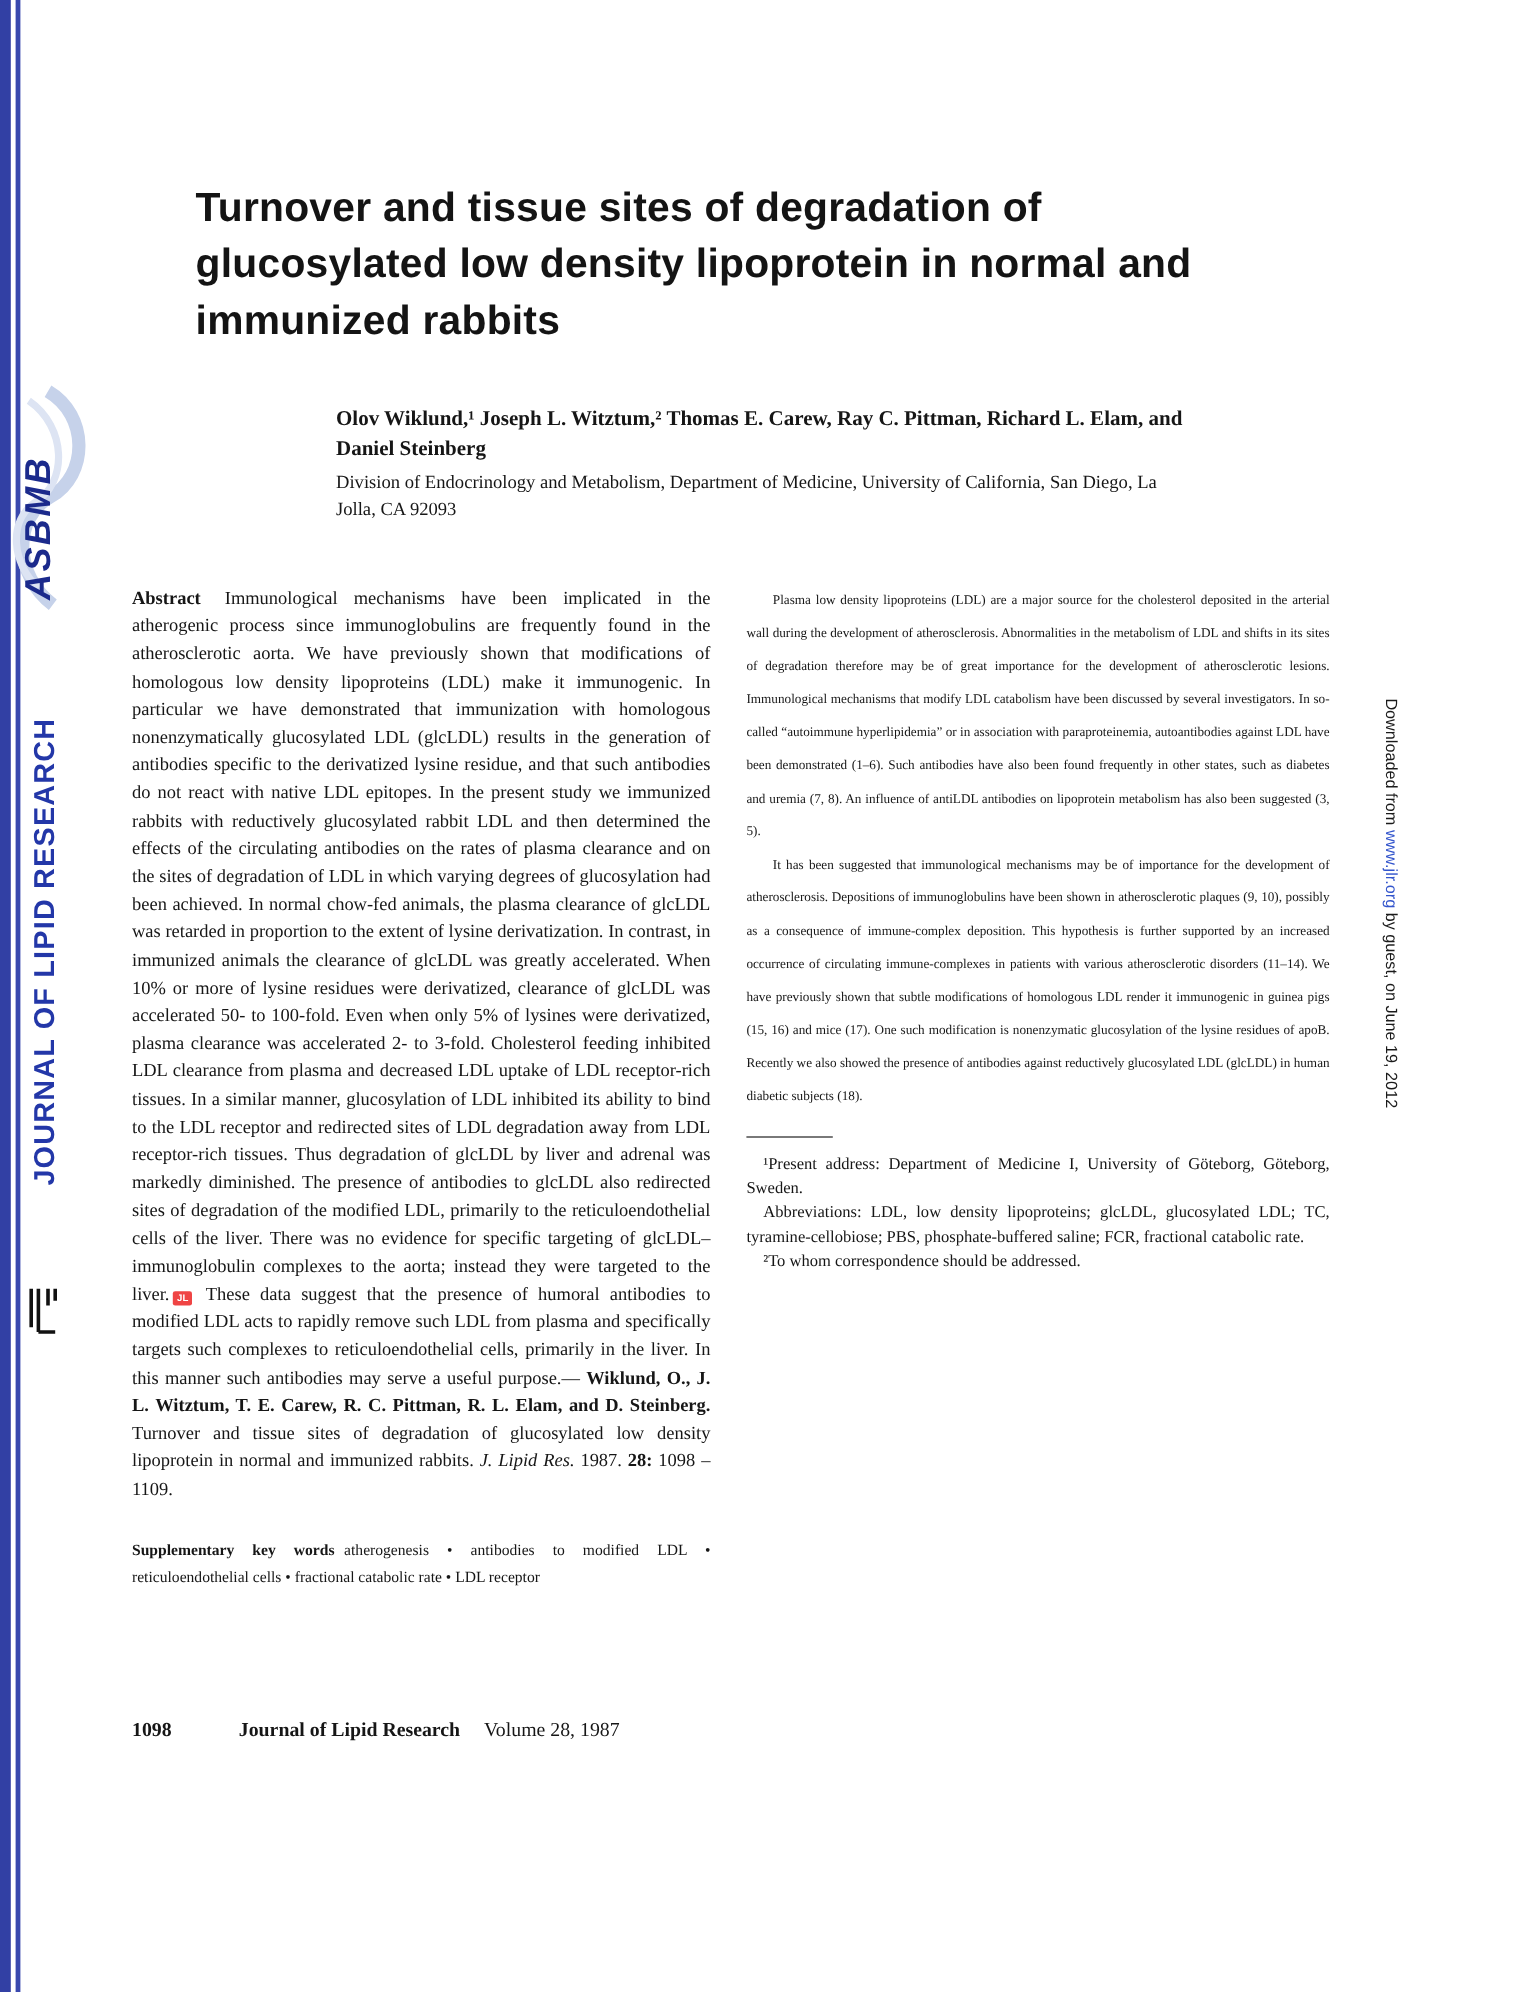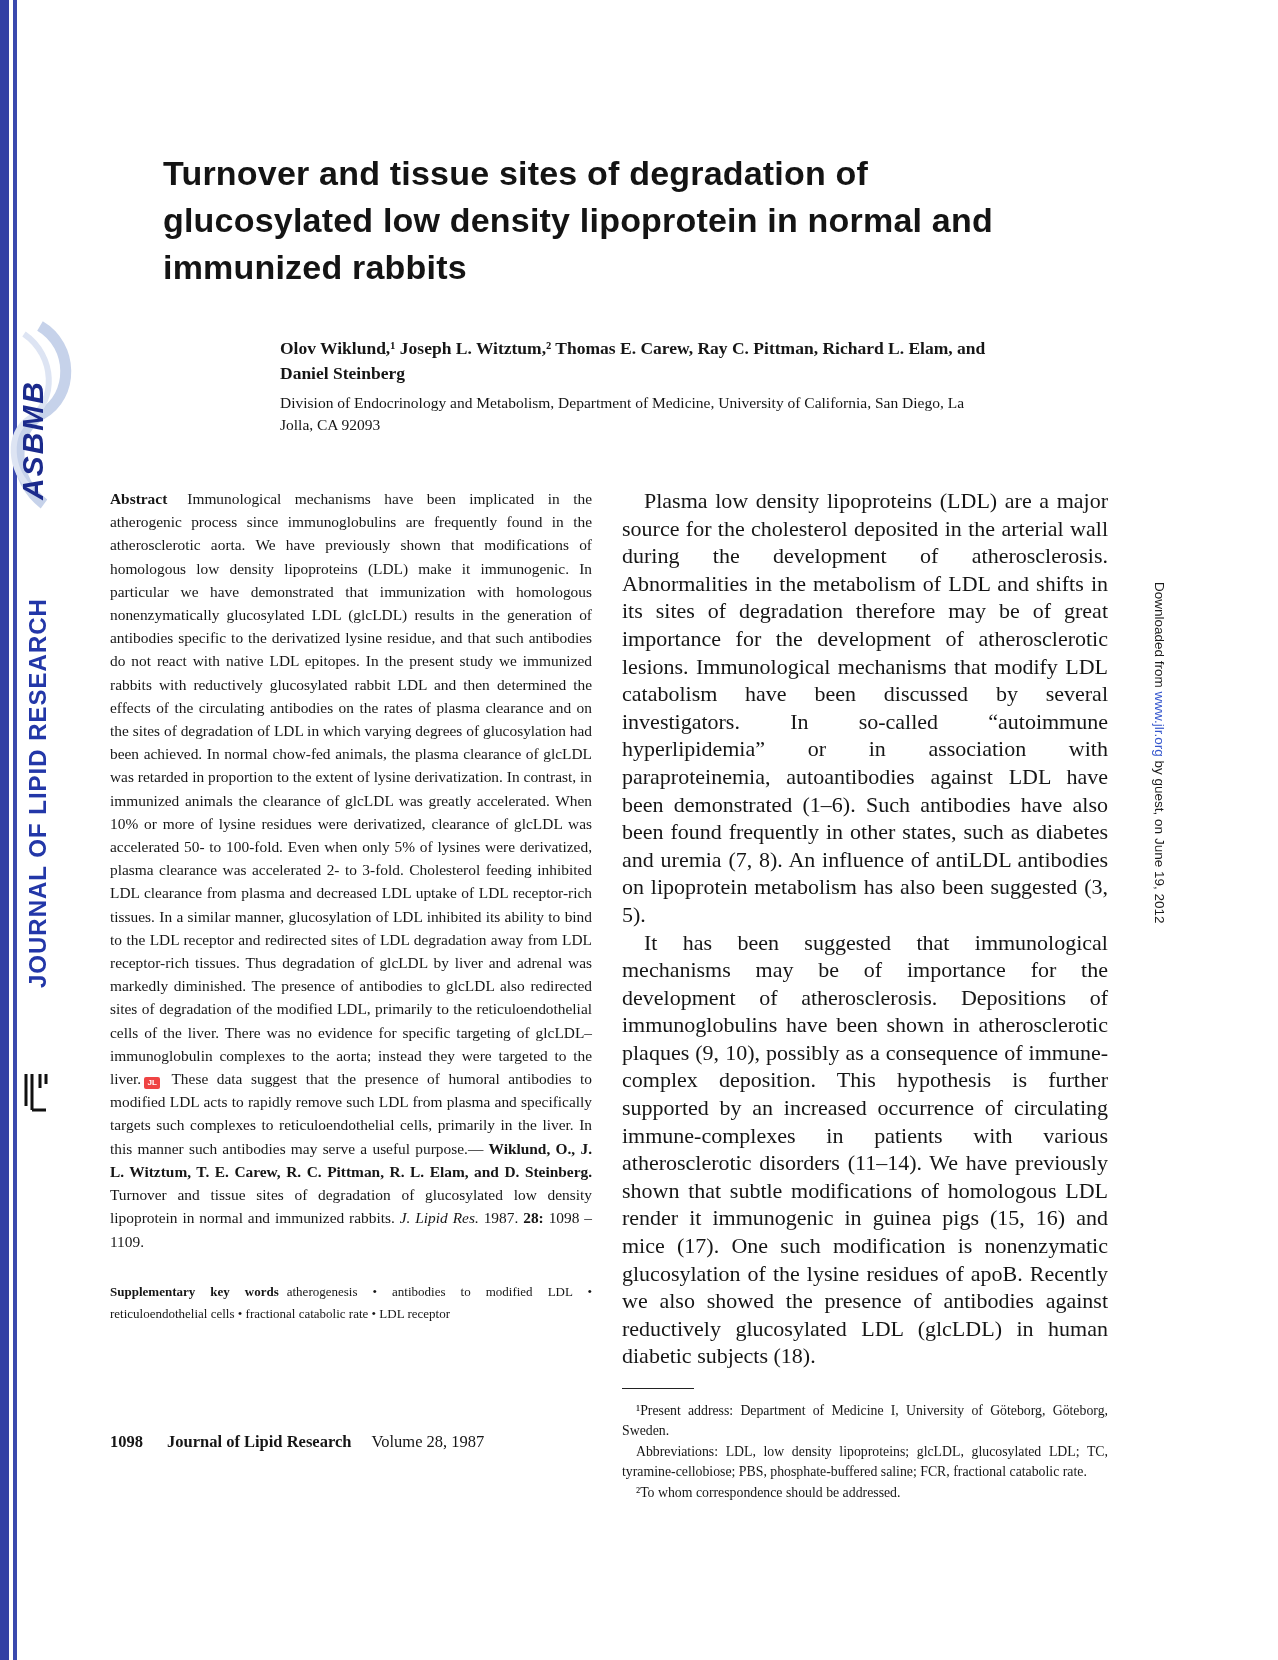--- a/index.html
+++ b/index.html
@@ -77,37 +77,37 @@
     vertical-align:-1px;
     color:#fff; font-family:"Liberation Sans", sans-serif;
     font-size:8px; font-weight:bold; line-height:12px; text-align:center;
   }
   .keywords {
     margin-top:28px;
     font-size:13px; line-height:22px; text-align:justify;
   }
   .keywords .bold { margin-right:8px; }
   .body-par {
-    font-size:22px; line-height:27.6px; text-align:justify;
+    font-size:11px; line-height:27.6px; text-align:justify;
     text-indent:22px;
   }
   .footnote-rule {
     width:72px; border-top:1.6px solid #222;
     margin:18px 0 12px 0;
   }
   .footnote {
     font-size:13.8px; line-height:20.4px; text-align:justify;
     text-indent:14px;
   }
   
   .footer {
     position:absolute; left:110px; top:1432px; width:700px;
     font-size:16.5px;
   }
-  .footer .page-num { margin-right:24px; }
+  .footer .page-num { margin-right:56px; }
   .footer .journal-name { margin-right:20px; }
 </style>
 </head>
 <body>
 
 <div class="page">
 
   <div class="blue-bar bar1"></div>
   <div class="blue-bar bar2"></div>
 

